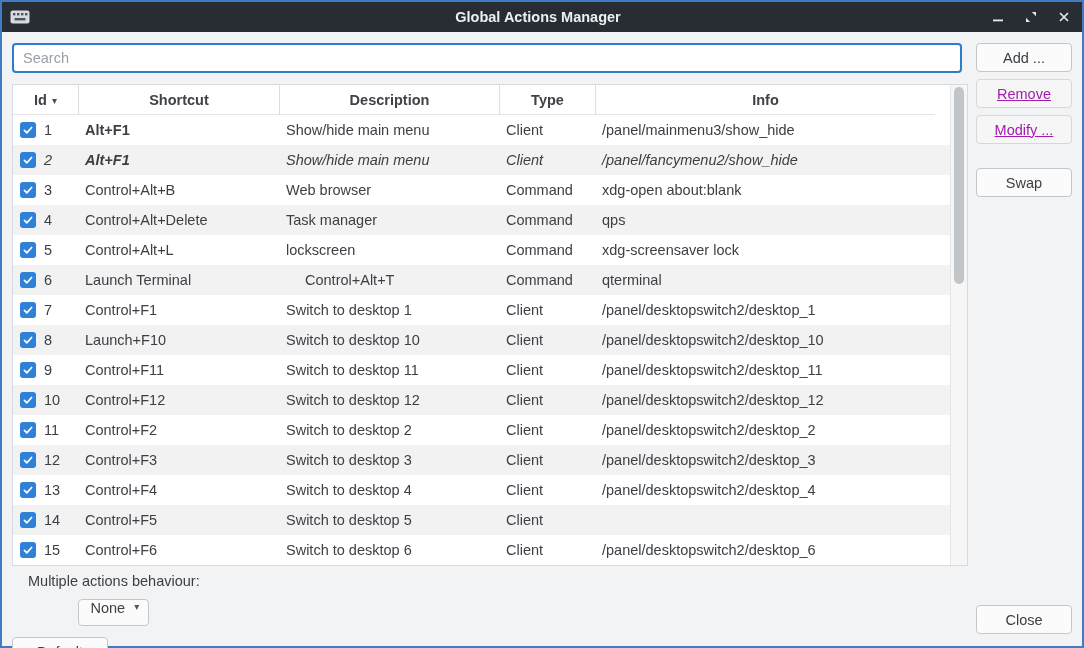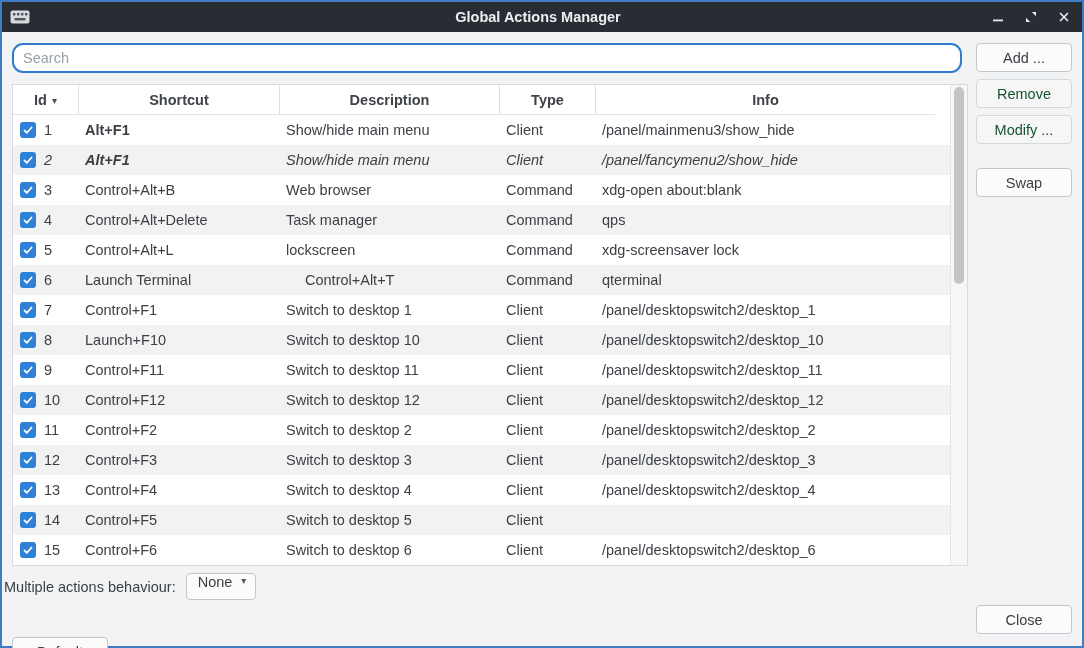--- a/index.html
+++ b/index.html
@@ -16,27 +16,27 @@
   
   .titlebar{flex:0 0 30px;background:var(--titlebar-bg);position:relative;}
   .app-icon{position:absolute;left:8px;top:8px;width:20px;height:14px;}
   .title{position:absolute;left:0;right:8px;top:0;height:30px;line-height:30px;text-align:center;color:#eceff1;font-weight:bold;font-size:14.5px;}
   .winbtns{position:absolute;right:10px;top:0;height:30px;display:flex;align-items:center;gap:17px;}
   .winbtn{width:16px;height:16px;display:flex;align-items:center;justify-content:center;cursor:default;}
 
   
   .content{position:relative;flex:1;}
 
-  .search{position:absolute;left:10px;right:120px;top:11px;height:30px;border:2px solid var(--focus-border);border-radius:11px;background:#fff;padding:0 9px;font-size:14.5px;color:#3a3f44;outline:none;font-family:inherit;}
+  .search{position:absolute;left:10px;right:120px;top:11px;height:30px;border:2px solid var(--focus-border);border-radius:4px;background:#fff;padding:0 9px;font-size:14.5px;color:#3a3f44;outline:none;font-family:inherit;}
   .search::placeholder{color:#9aa0a6;}
 
   .side-col{position:absolute;right:10px;top:11px;width:96px;display:flex;flex-direction:column;}
   .side-btn{height:29px;margin-bottom:7px;background:#fbfbfb;border:1px solid #c3c7cb;border-radius:4px;font-size:14.5px;color:#3a3f44;font-family:inherit;cursor:default;}
   .side-btn.swap-gap{margin-top:17px;}
-  .side-btn.disabled{color:#14532d;border-color:#d5d8da;background:#f6f6f7;}
+  .side-btn.disabled{color:#a21caf;border-color:#d5d8da;background:#f6f6f7;text-decoration:underline;}
 
   
   .table{position:absolute;left:10px;top:52px;width:956px;height:482px;background:#fff;border:1px solid #d8dadc;}
   .thead{position:absolute;top:0;left:0;right:32px;height:30px;display:flex;border-bottom:1px solid #e2e3e4;background:#fff;}
   .th{display:flex;align-items:center;justify-content:center;gap:5px;font-weight:bold;font-size:14.5px;color:#3f4347;border-right:1px solid #dcdee0;}
   .th.c-info{border-right:none;}
   .sort{font-size:10px;color:#4a4e53;line-height:1;margin-top:2px;}
   .tbody{position:absolute;top:30px;left:0;right:17px;bottom:0;overflow:hidden;}
   .trow{display:flex;height:30px;background:#fff;}
   .trow.alt{background:#f2f2f3;}
@@ -50,21 +50,21 @@
   .trow.shortcut-bold .c-shortcut{font-weight:bold;text-align:center;}
   .trow.italic .cell{font-style:italic;}
   .checkbox{width:16px;height:16px;flex:0 0 16px;border-radius:3px;background:var(--checkbox-blue);display:flex;align-items:center;justify-content:center;}
   .checkbox svg{display:none;}
   .checkbox.checked svg{display:block;}
 
   .scrollbar{position:absolute;top:0;right:0;bottom:0;width:17px;background:#f6f6f7;border-left:1px solid #e4e5e6;}
   .thumb{position:absolute;left:3px;right:3px;top:2px;height:41%;background:#c2c5c8;border-radius:6px;}
 
   
-  .combo-row{position:absolute;left:2px;top:541px;display:flex;align-items:center;gap:10px;font-size:14.5px;color:#3a3f44;}
+  .combo-row{position:absolute;left:26px;top:541px;display:flex;align-items:center;gap:10px;font-size:14.5px;color:#3a3f44;flex-direction:column;}
   .combo{display:flex;align-items:flex-start;gap:9px;height:27px;padding:0 9px 0 11px;background:#fbfbfb;border:1px solid #c3c7cb;border-radius:4px;cursor:default;}
   .combo .chev{font-size:10px;color:#55595e;line-height:1;margin-top:2px;}
   .bottom-btn{position:absolute;height:29px;min-width:96px;background:#fbfbfb;border:1px solid #c3c7cb;border-radius:4px;font-size:14.5px;color:#3a3f44;font-family:inherit;padding:0 14px;cursor:default;}
   .default-btn{left:10px;top:573px;margin-top:32px;}
   .close-btn{right:10px;top:573px;}
 </style>
 </head>
 <body>
 
 <div class="window">

